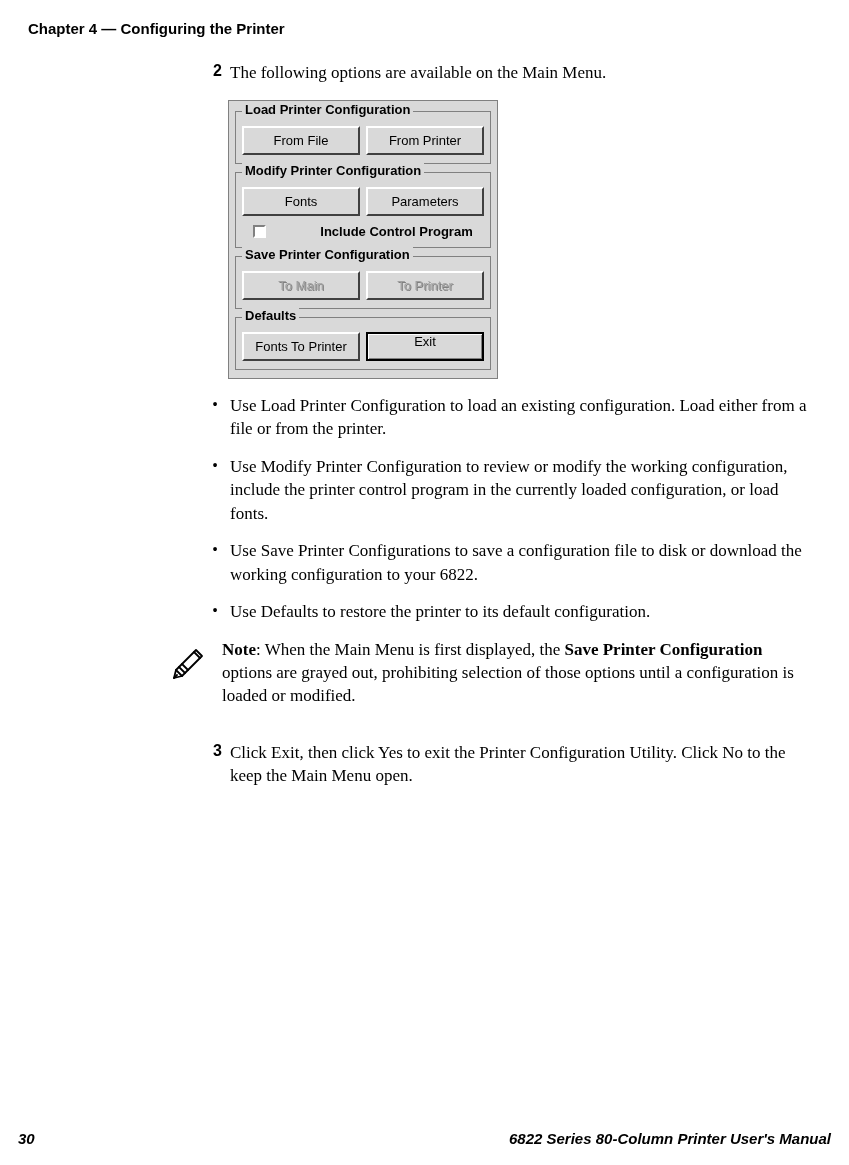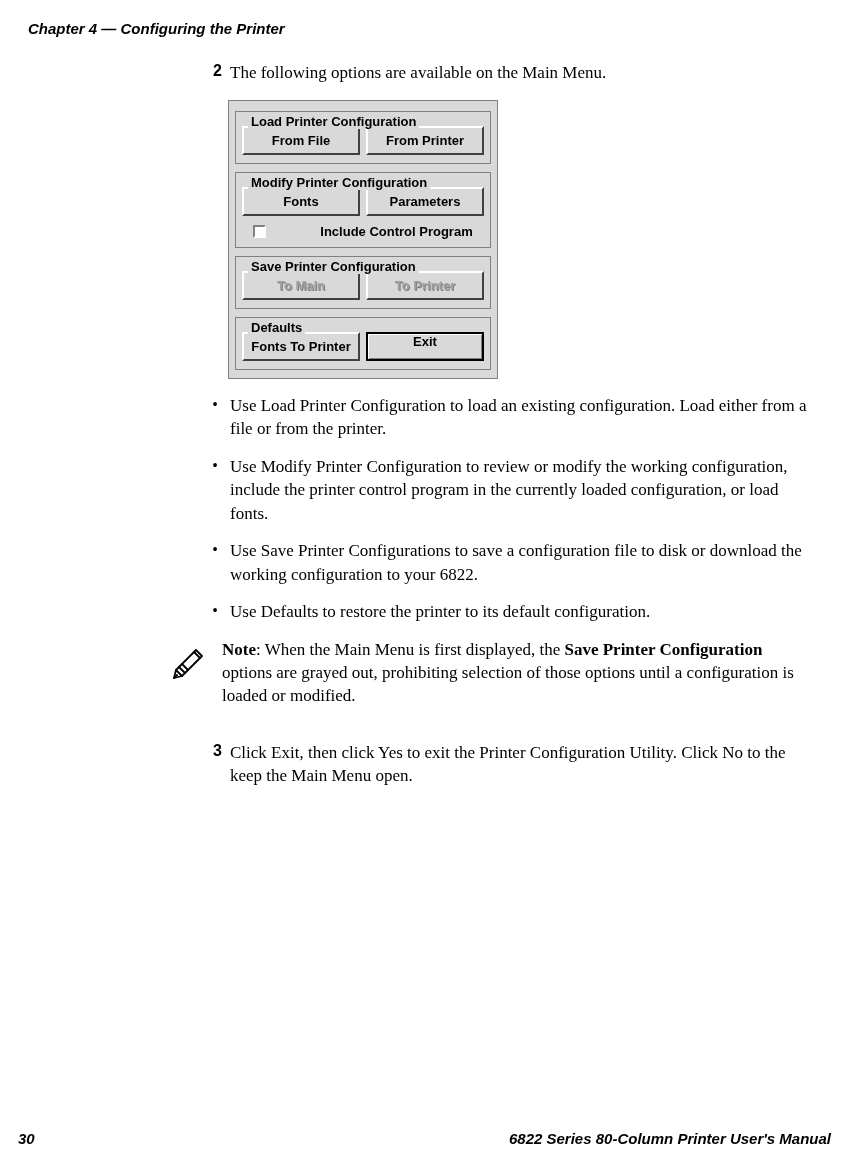--- a/index.html
+++ b/index.html
@@ -9,21 +9,20 @@
     font-size: 17px;
     color: #000;
     background: #fff;
     width: 849px;
     height: 1165px;
     position: relative;
     box-sizing: border-box;
   }
   .header {
     font-family: Arial, Helvetica, sans-serif;
-    font-style: italic;
     font-weight: bold;
     font-size: 15px;
     padding: 20px 0 0 28px;
   }
   .content {
     padding: 25px 40px 0 200px;
   }
   .step-row {
     display: flex;
     margin-bottom: 12px;
@@ -56,40 +55,39 @@
   }
   .groupbox {
     border: 1px solid #808080;
     position: relative;
     margin-top: 8px;
     padding: 14px 6px 8px 6px;
   }
   .groupbox-label {
     position: absolute;
     top: -10px;
-    left: 12px;
+    left: 6px;
     background: #d9d9d9;
     padding: 0 3px;
     font-weight: bold;
     font-size: 13px;
-    margin-top: 12px;
   }
   .btn-row {
     display: flex;
     gap: 6px;
     justify-content: center;
   }
   .win-btn {
     background: #d9d9d9;
     border-top: 2px solid #fff;
     border-left: 2px solid #fff;
     border-bottom: 2px solid #404040;
     border-right: 2px solid #404040;
     font-family: 'MS Sans Serif', Tahoma, Arial, sans-serif;
-    font-weight: bold;
+    font-weight: normal;
     font-size: 13px;
     text-align: center;
     padding: 5px 0;
     width: 133px;
     box-sizing: border-box;
   }
   .win-btn.disabled {
     color: #fff;
     text-shadow: 1px 1px 0 #808080;
     color: #808080;

